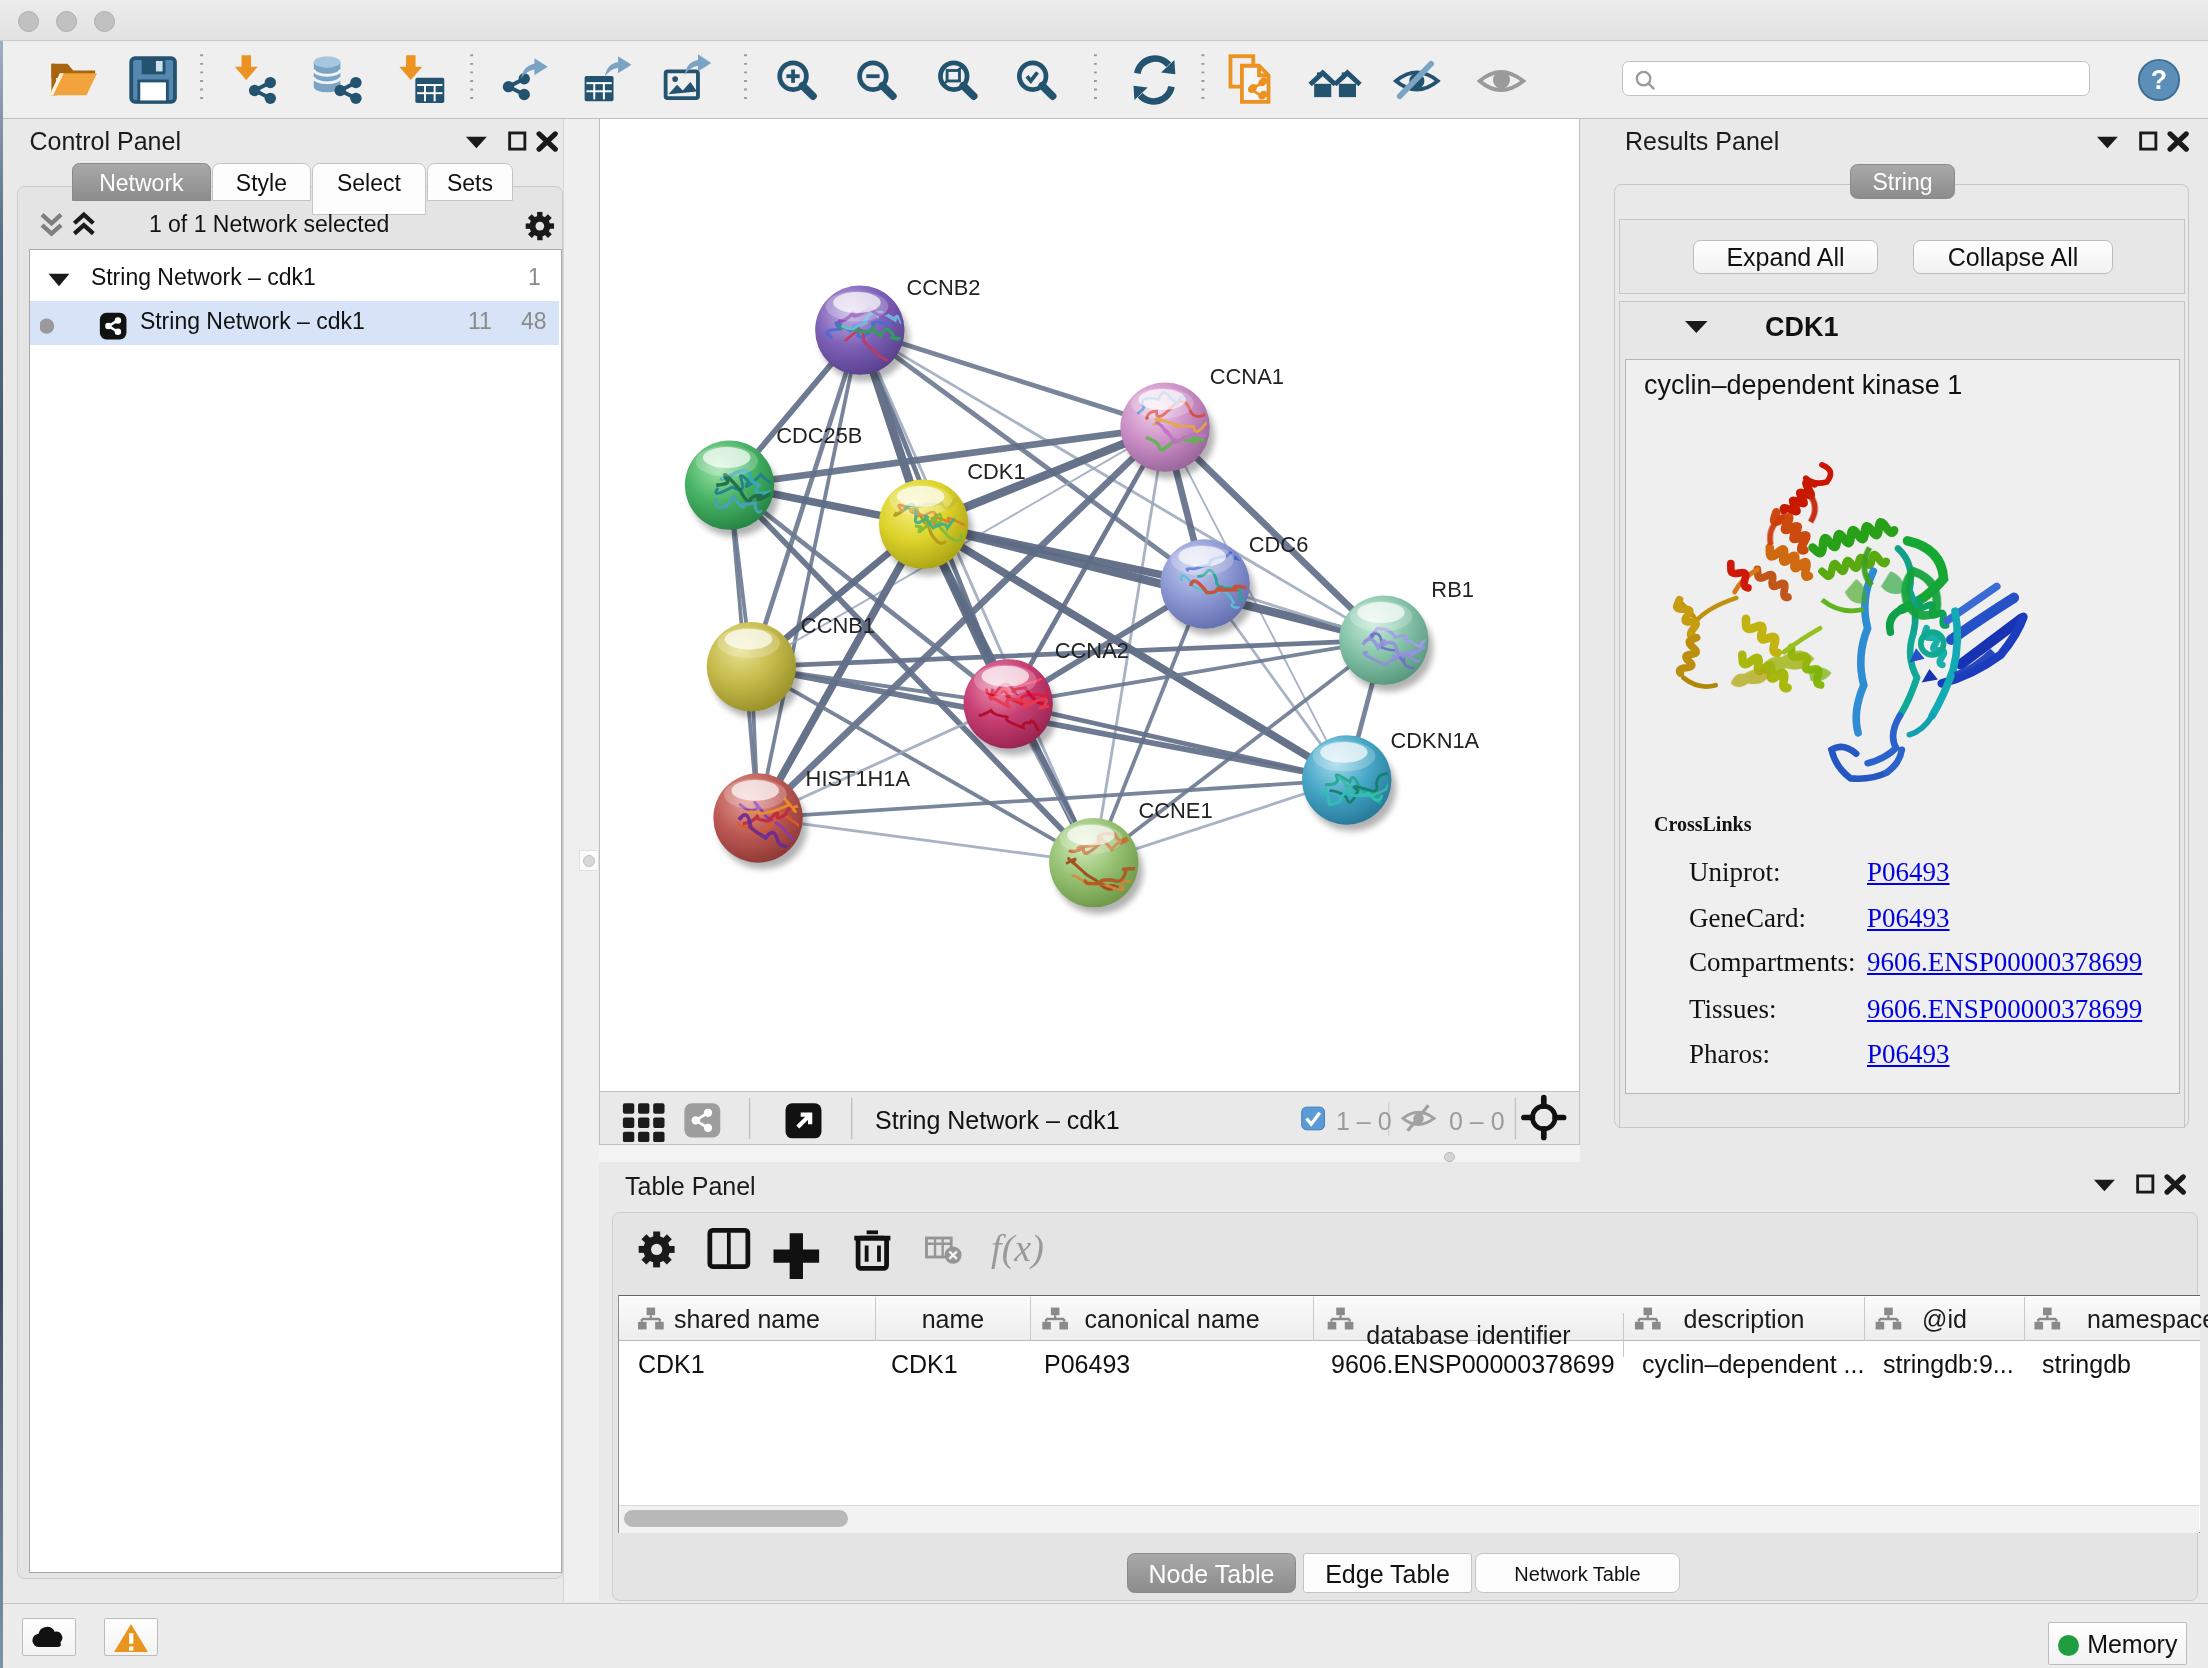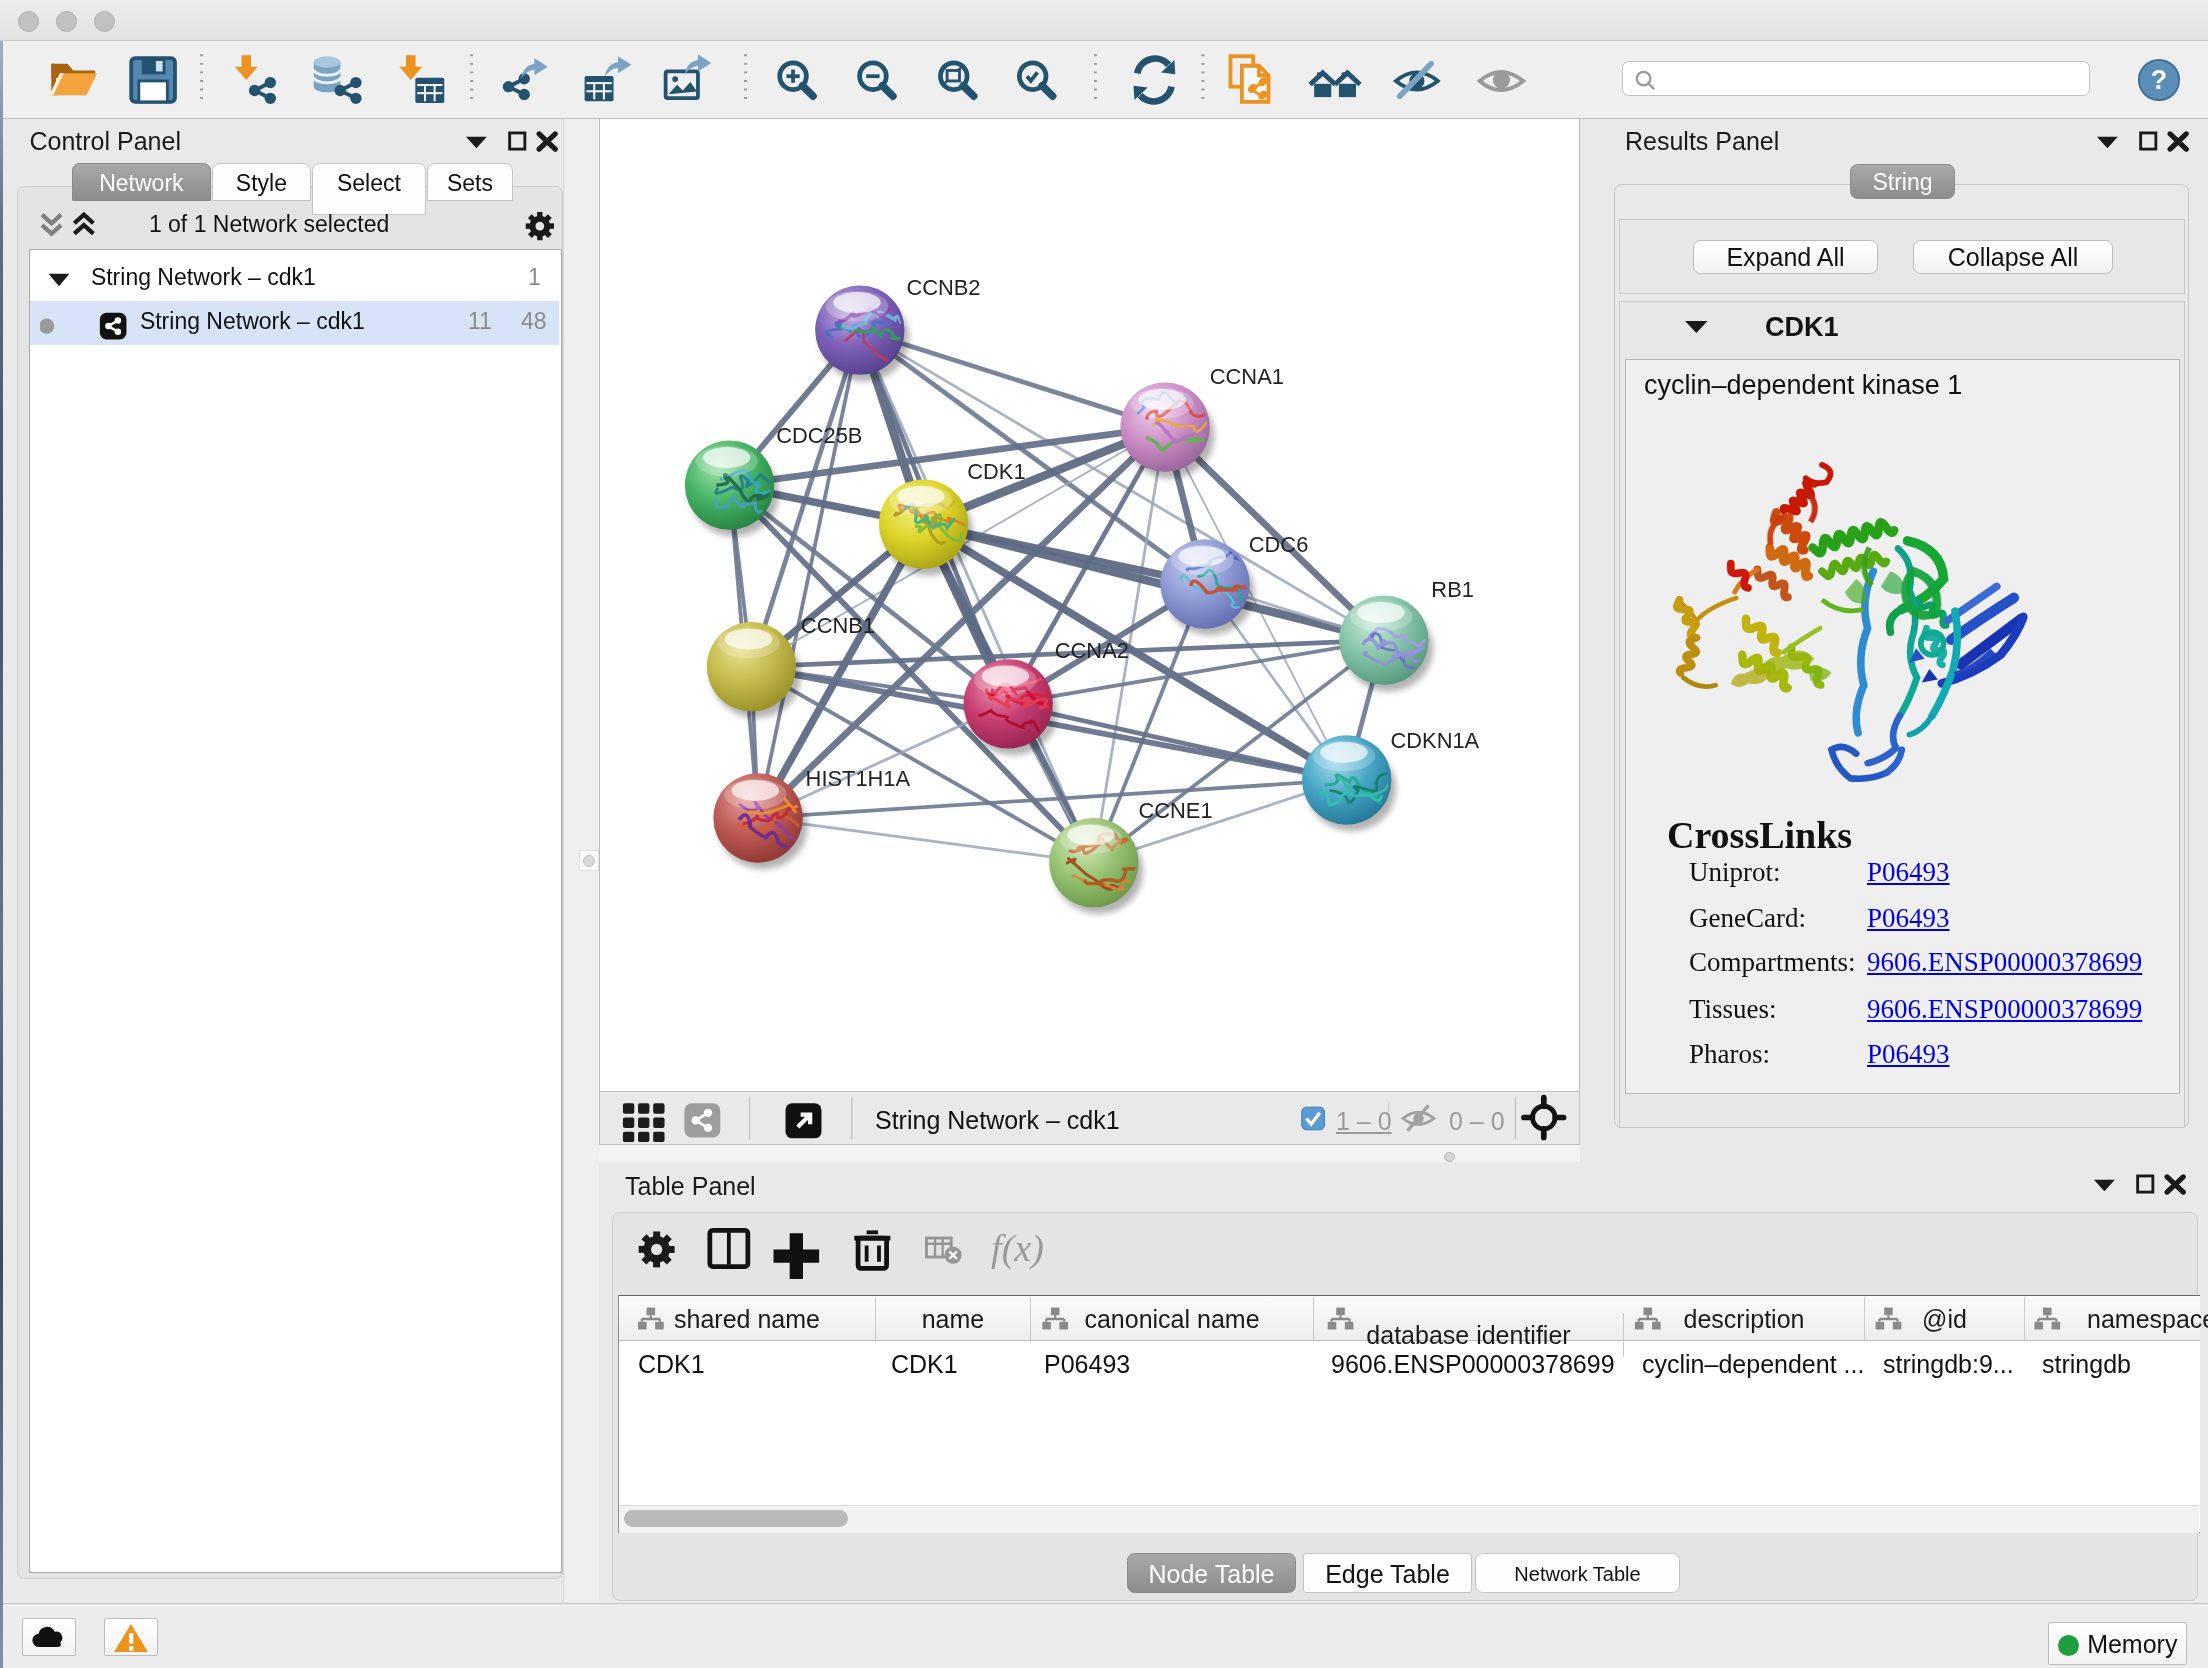--- a/index.html
+++ b/index.html
@@ -572,21 +572,21 @@
       <circle cx="16.5" cy="11" r="5.5" fill="#8a8a8a"></circle>
       <line x1="27" y1="-3" x2="5" y2="24" stroke="#8a8a8a" stroke-width="3.6"></line>
     </g>
     <line x1="965" y1="6" x2="965" y2="50" stroke="#c2c2c2" stroke-width="1.5"></line>
     <g transform="translate(995,27)" stroke="#111" fill="none">
       <circle cx="0" cy="0" r="12" stroke-width="5"></circle>
       <path d="M0,-21 v9 M0,12 v9 M-21,0 h9 M12,0 h9" stroke-width="6" stroke-linecap="round"></path>
     </g>
   </svg>
   <div class="abs" style="left:275px; top:14.3px; font-size:25px; color:#111;">String Network – cdk1</div>
-  <div class="nb" style="left:736px; top:15px;text-decoration:underline;">1 – 0</div>
+  <div class="nb" style="left:736px; top:15px;">1 – 0</div>
   <div class="nb" style="left:849px; top:15px;">0 – 0</div>
 </div>
 <div class="abs" id="gripstrip">
     <div style="position:absolute;left:845px;top:6.7px;width:10.5px;height:10.5px;border-radius:50%;background:#d4d4d4;border:1px solid #b9b9b9;"></div>
   </div>
 
 <div class="abs" id="resultspanel">
   <div class="ptitle abs" style="left:45px; top:7.6px;">Results Panel</div>
   <div class="winbtns" style="left:516px;"><svg width="95" height="25" viewBox="0 0 100 26">
         <path d="M1,8 h22 l-11,12 z" fill="#1a1a1a"></path>
@@ -649,21 +649,21 @@
 <path d="M196,128 q14,10 10,26 q-16,2 -22,-12 z" fill="#48a828" opacity="0.7"></path>
 <path d="M232,120 q16,6 14,22 q-14,6 -24,-6 z" fill="#2aa43c" opacity="0.7"></path>
 <path d="M256,120 q30,10 24,44 q-20,8 -30,-10 q-6,-20 6,-34 z" fill="none" stroke="#14a43c" stroke-width="9"></path>
 <path d="M210,95 q-12,22 2,40" fill="none" stroke="#3ea020" stroke-width="6"></path>
 <path d="M160,150 q20,16 44,10" fill="none" stroke="#58b014" stroke-width="5"></path>
 <path d="M300,230 q22,-8 40,-26" fill="none" stroke="#1c40bc" stroke-width="8"></path>
 <path d="M120,62 q-18,10 -14,30" fill="none" stroke="#cc3c0c" stroke-width="6"></path>
 <path d="M146,38 q12,14 2,30" fill="none" stroke="#c22408" stroke-width="6"></path>
 </g>
 </svg></div>
-  <div class="abs" style="left:87px; top:694px; font-size:38px; font-family:'Liberation Serif',serif; font-weight:bold; color:#111;">CrossLinks</div>
+  <div class="abs" style="left:74px; top:694px; font-size:20px; font-family:'Liberation Serif',serif; font-weight:bold; color:#111;">CrossLinks</div>
   <div class="clrow" style="top:738px;"><span>Uniprot:</span><a class="cl">P06493</a></div>
   <div class="clrow" style="top:784px;"><span>GeneCard:</span><a class="cl">P06493</a></div>
   <div class="clrow" style="top:828px;"><span>Compartments:</span><a class="cl">9606.ENSP00000378699</a></div>
   <div class="clrow" style="top:875px;"><span>Tissues:</span><a class="cl">9606.ENSP00000378699</a></div>
   <div class="clrow" style="top:920px;"><span>Pharos:</span><a class="cl">P06493</a></div>
 </div>
 
 <div class="abs" id="tablepanel">
   <div class="ptitle abs" style="left:26px; top:9.5px;">Table Panel</div>
   <div class="winbtns" style="left:1494px;"><svg width="95" height="25" viewBox="0 0 100 26">

